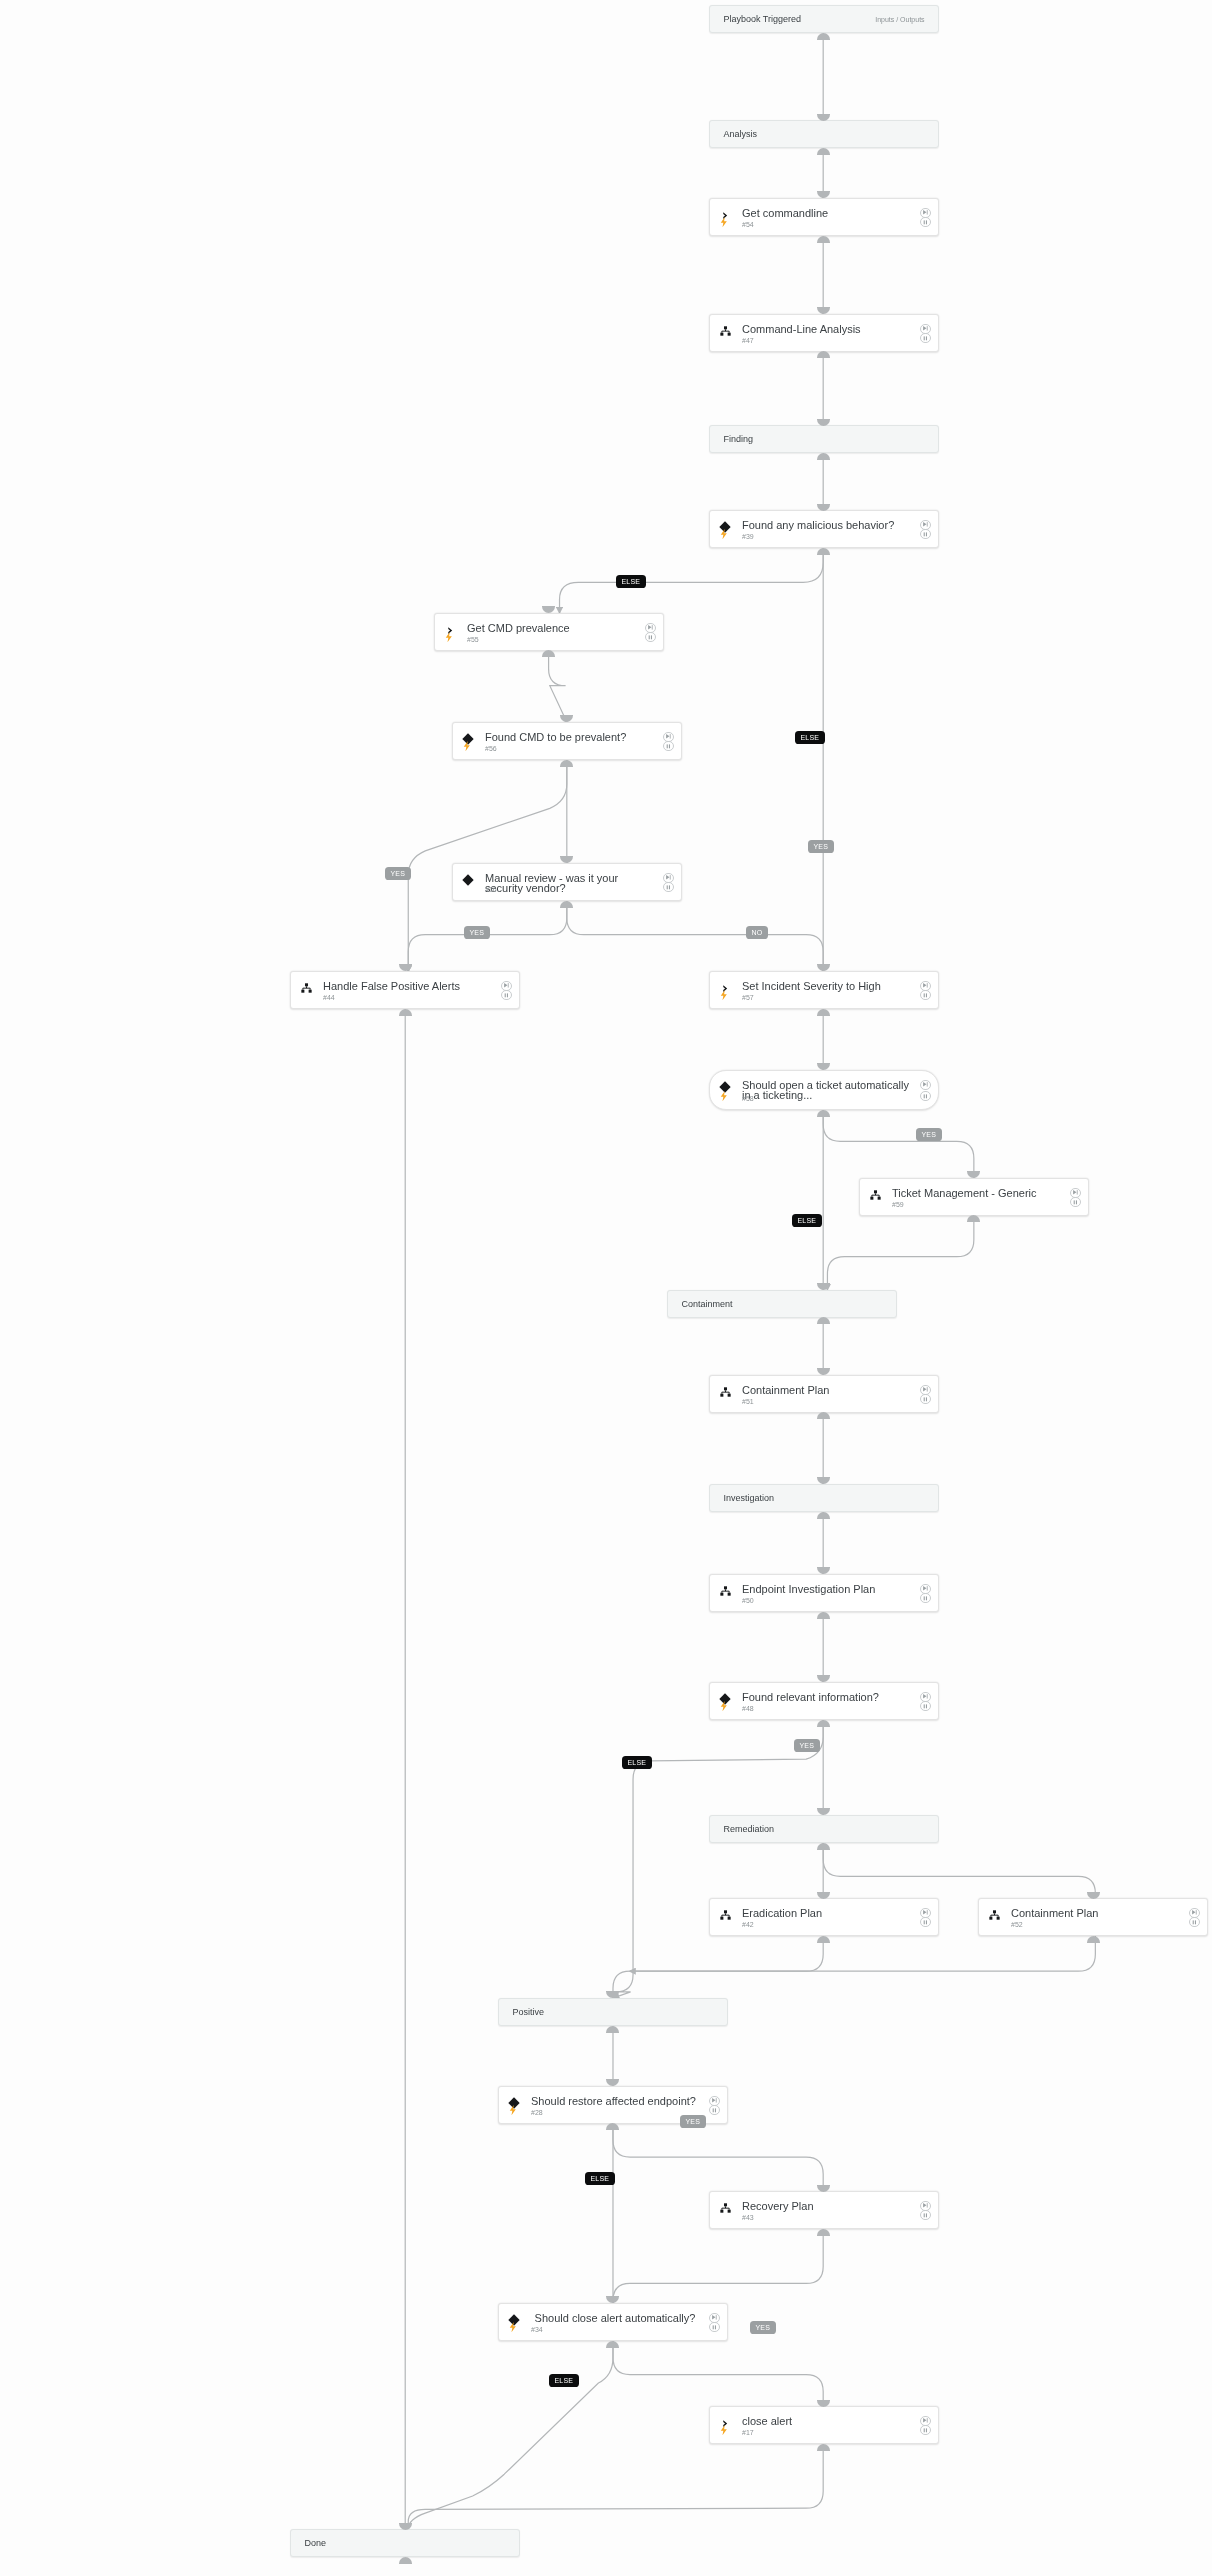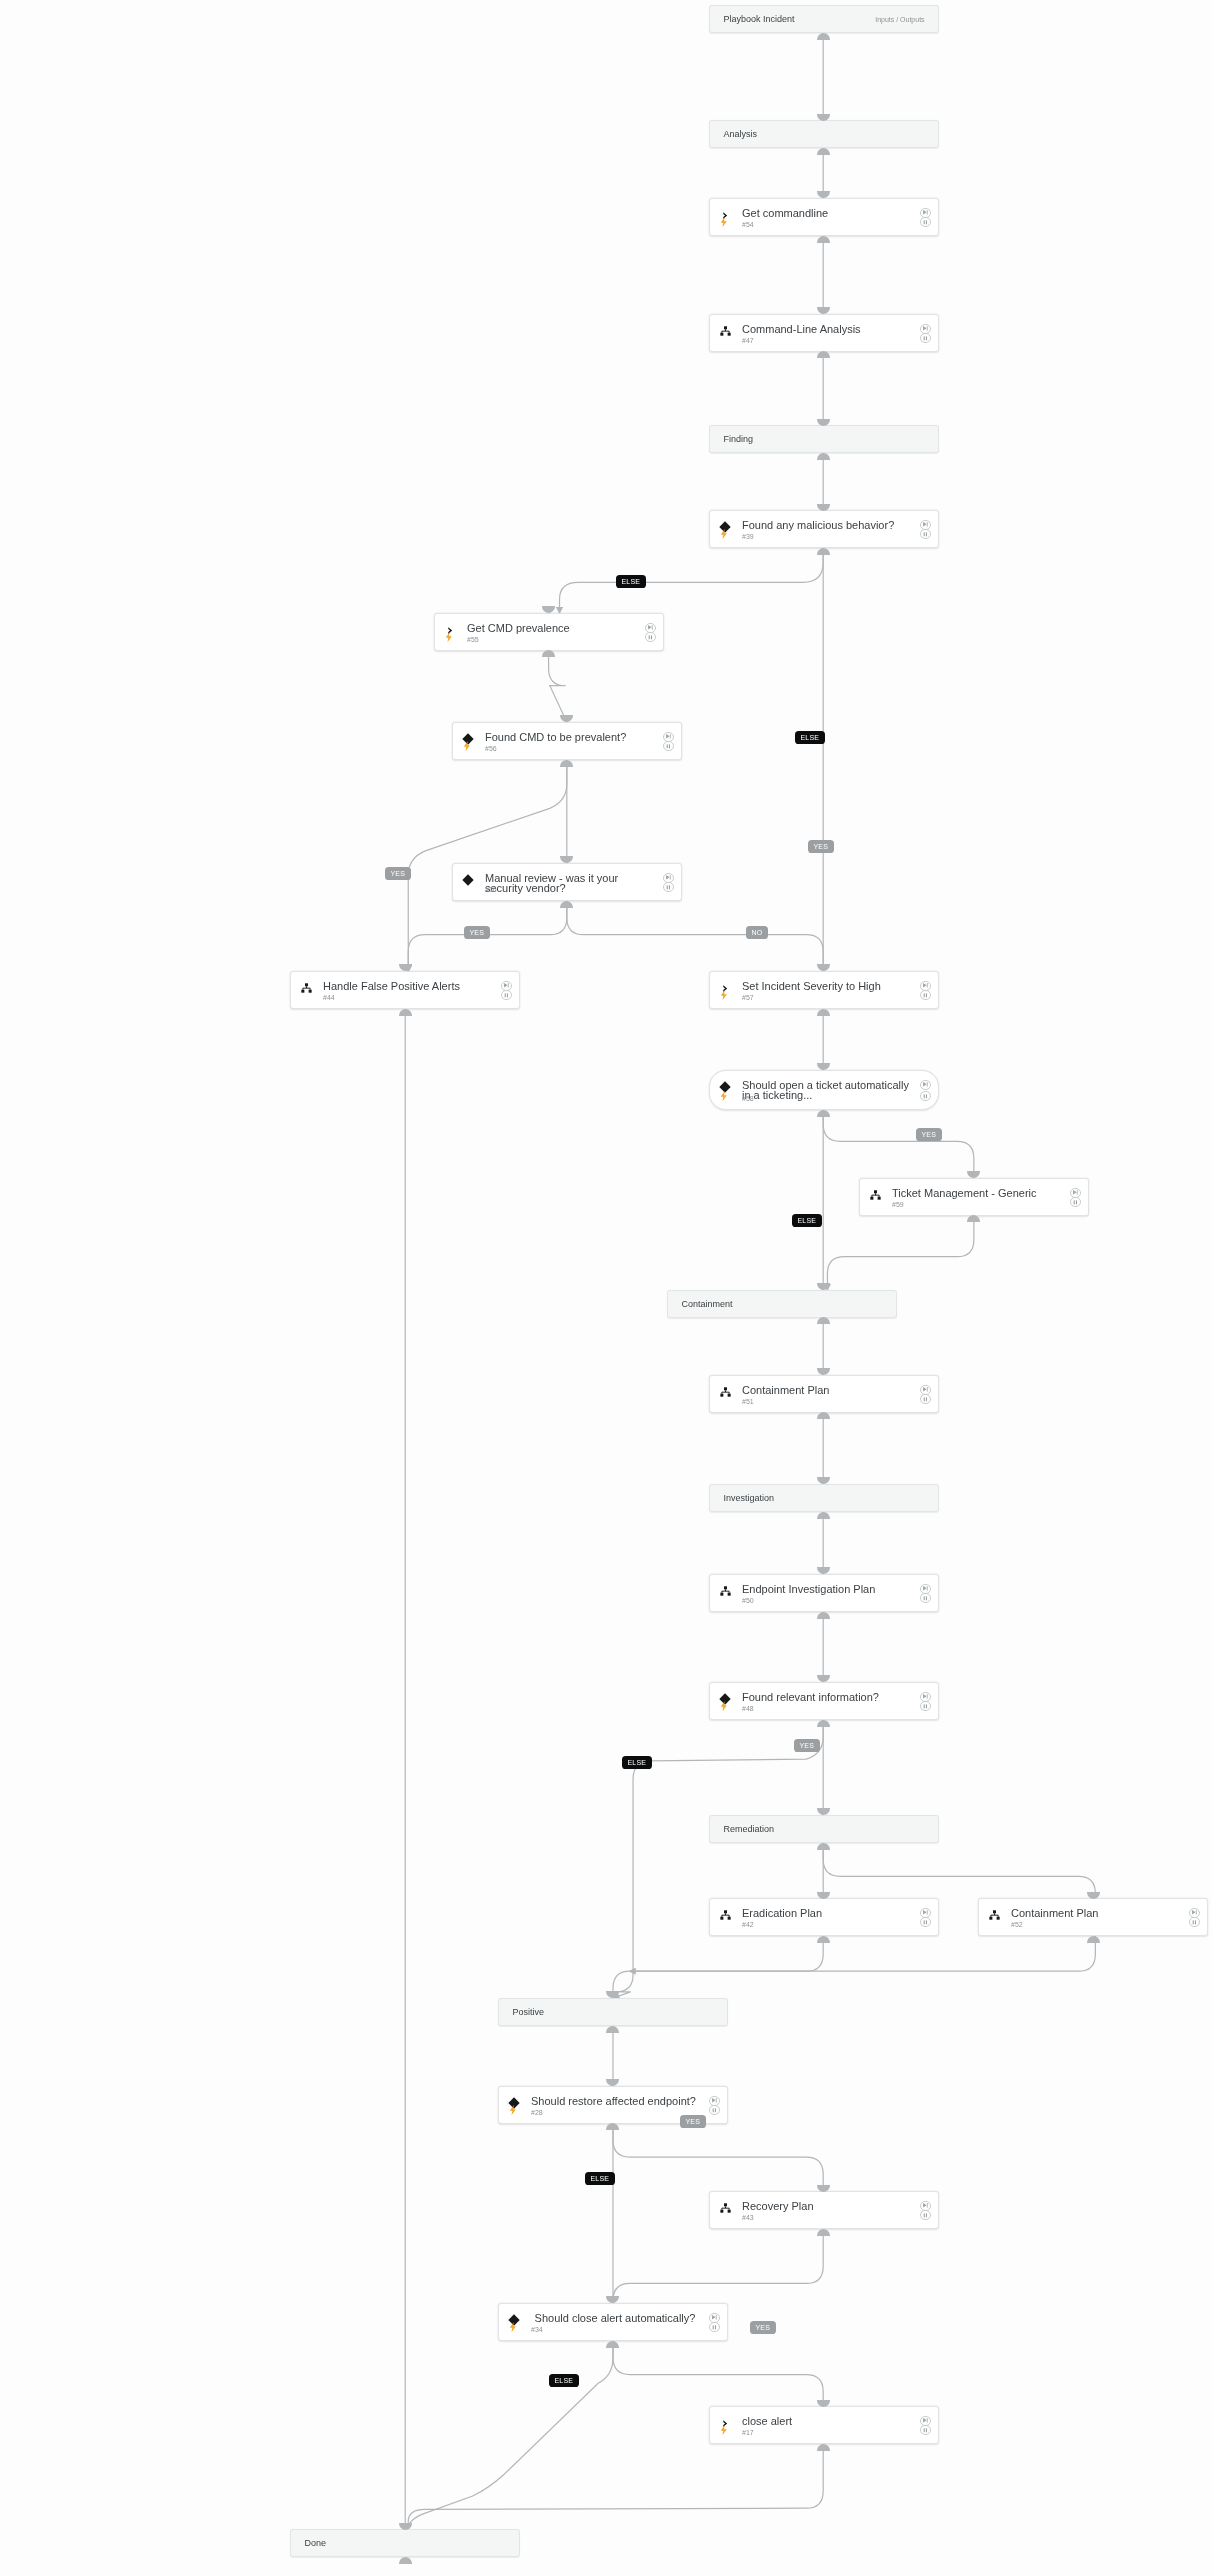--- a/index.html
+++ b/index.html
@@ -194,21 +194,21 @@
         <path d="M 1009 3494 L 1009 3790" marker-end="url(#arrow)"></path>
         <path d="M 1355 3668 L 1355 3730 Q 1355 3758 1327 3758 L 1037 3758 Q 1009 3758 1009 3786 L 1009 3790" marker-end="url(#arrow)"></path>
         <path d="M 1009 3852 L 1009 3880 Q 1009 3908 1037 3908 L 1327 3908 Q 1355 3908 1355 3936 L 1355 3960" marker-end="url(#arrow)"></path>
         <path d="M 1009 3852 L 1009 3880 Q 1009 3910 985 3922 L 830 4072 Q 806 4094 778 4108 L 700 4136 Q 672 4146 672 4162" marker-end="url(#arrow)"></path>
         <path d="M 1355 4022 L 1355 4100 Q 1355 4128 1327 4128 L 700 4130 Q 672 4130 672 4150 L 672 4162" marker-end="url(#arrow)"></path>
       </g>
   </svg>
 
   <div id="node-layer">
       <div class="node section" style="left: 709px; top: 4.9px; width: 230px; height: 28px;">
-        <span class="section-label">Playbook Incident</span>
+        <span class="section-label">Playbook Triggered</span>
         <span class="io-label">Inputs / Outputs</span>
       </div>
       <div class="socket bottom" style="left: 817px; top: 33px;"></div>
       <div class="node section" style="left: 709px; top: 120px; width: 230px; height: 28px;">
         <span class="section-label">Analysis</span>
       </div>
       <div class="socket top" style="left: 817px; top: 114px;"></div>
       <div class="socket bottom" style="left: 817px; top: 148px;"></div>
       <div class="node" style="left: 709px; top: 198px; width: 230px; height: 38px;">
         <span class="node-icon">

